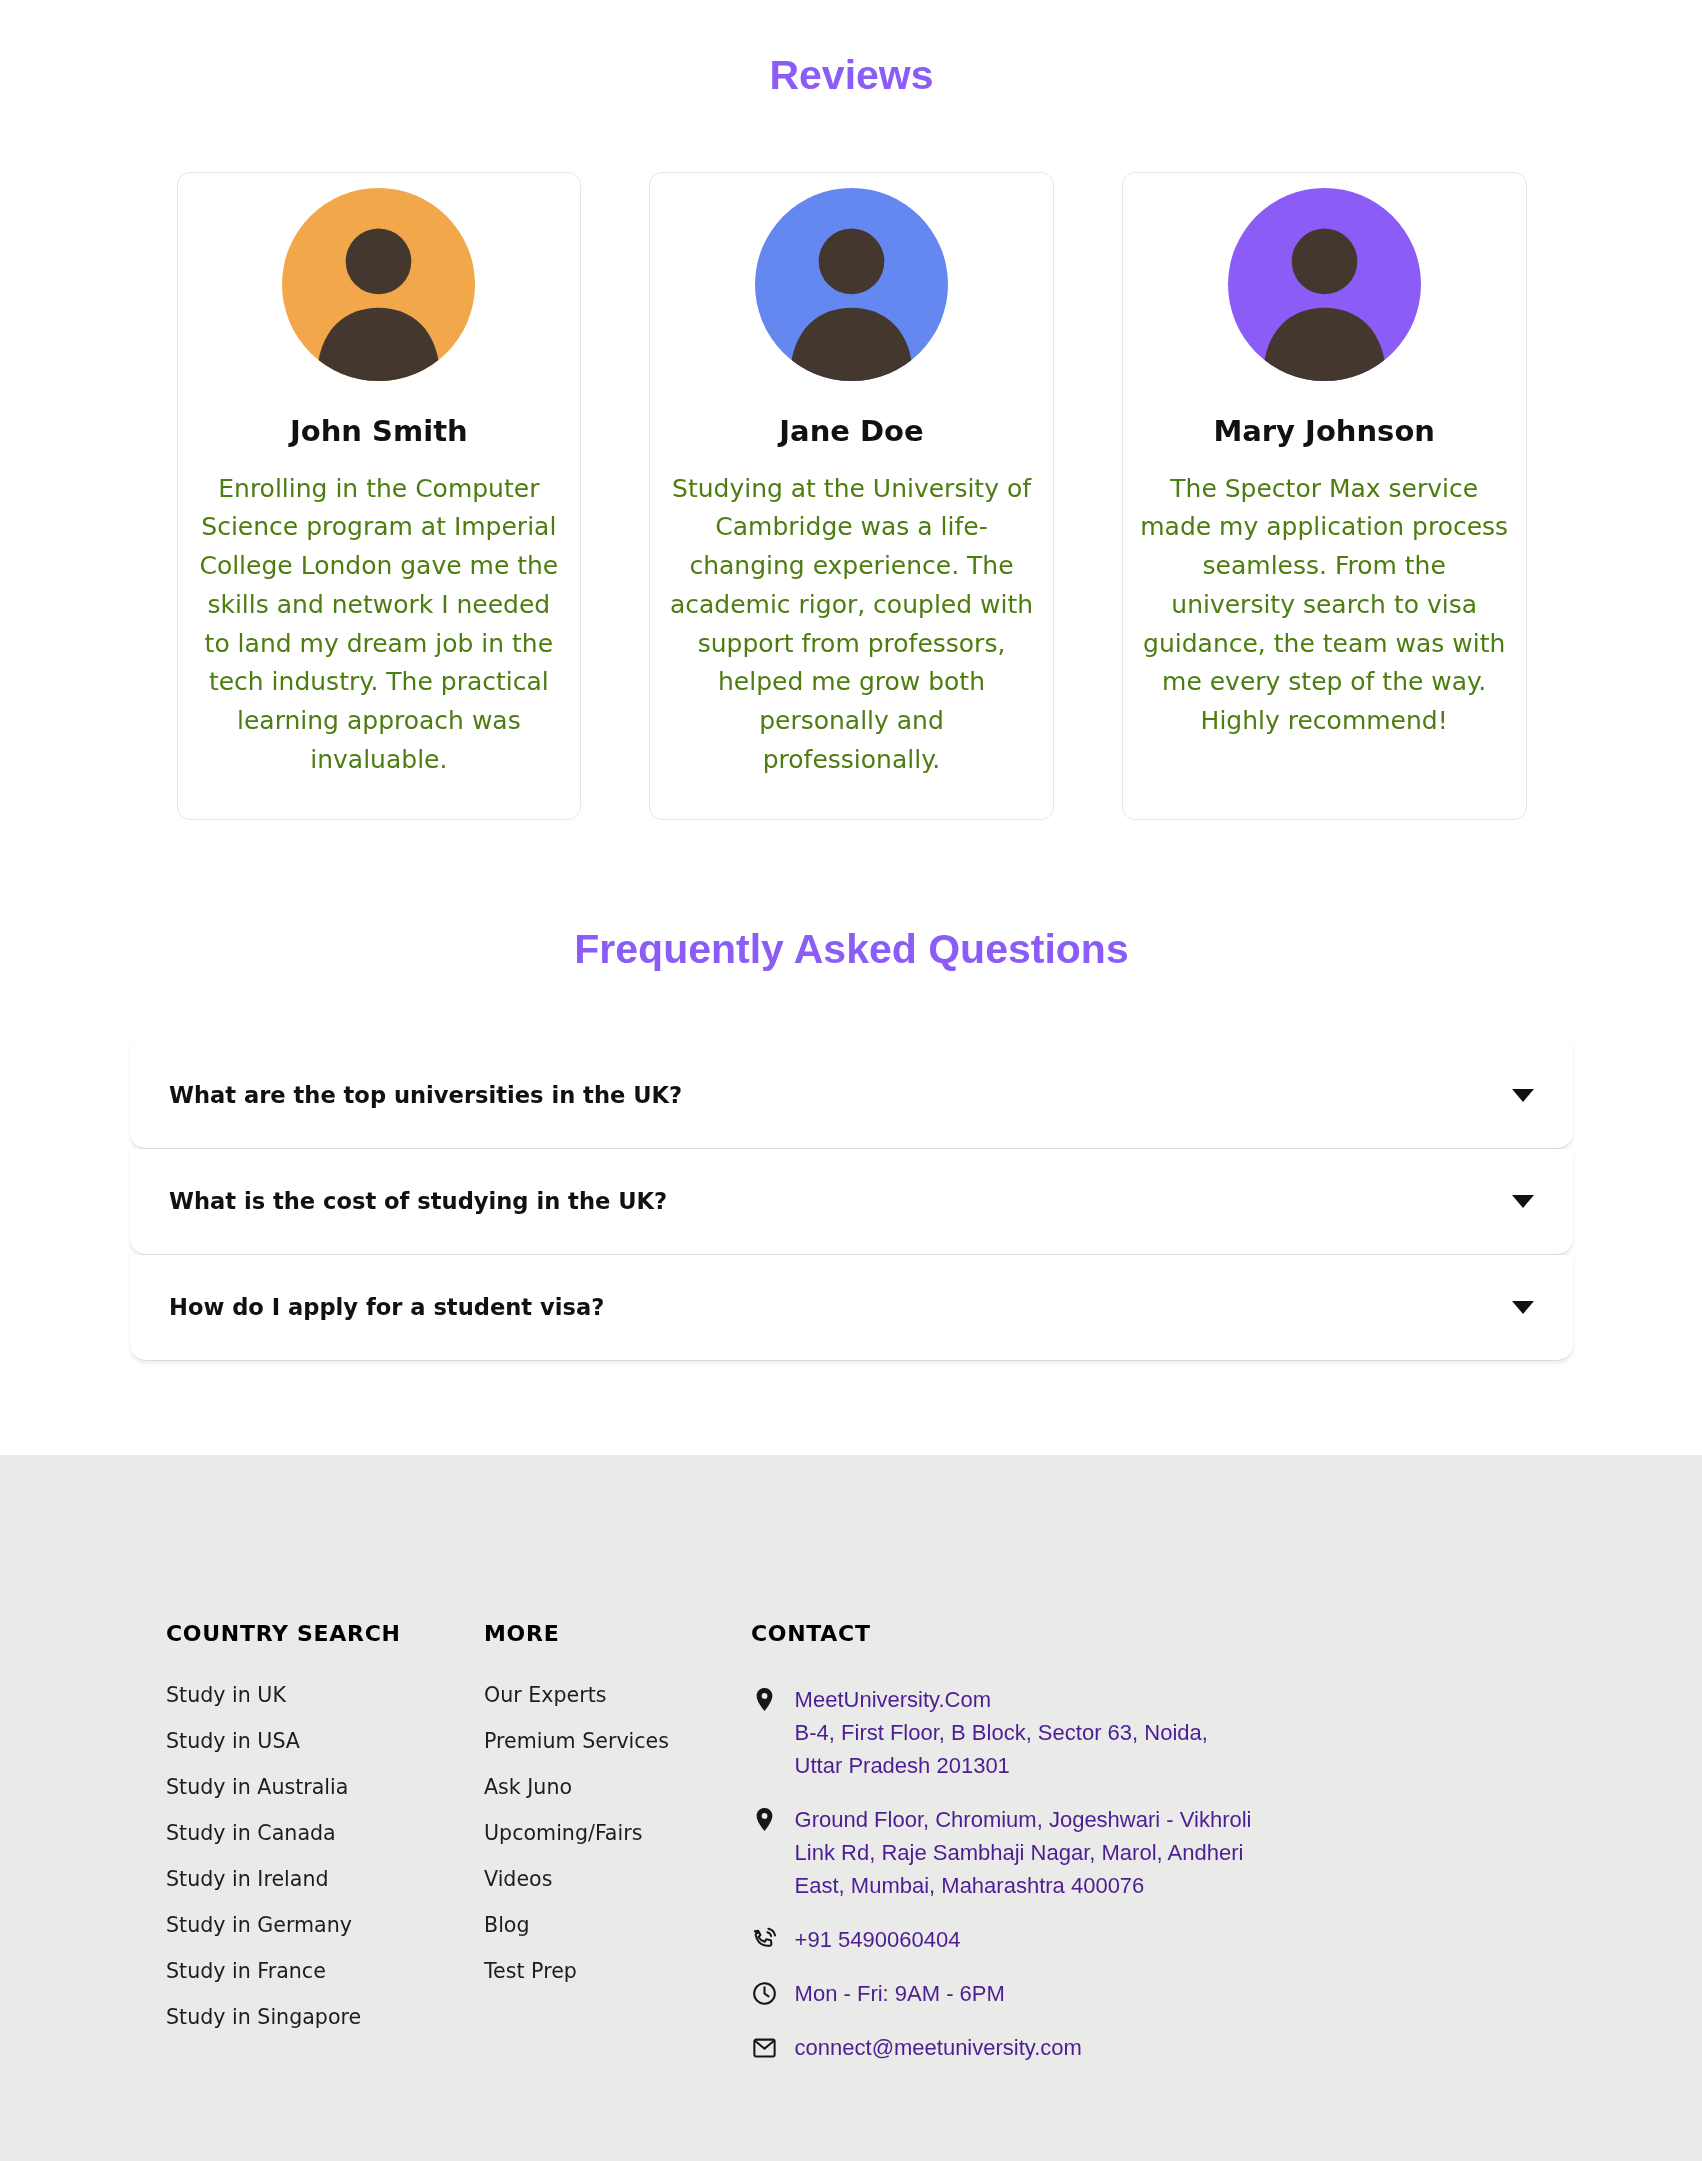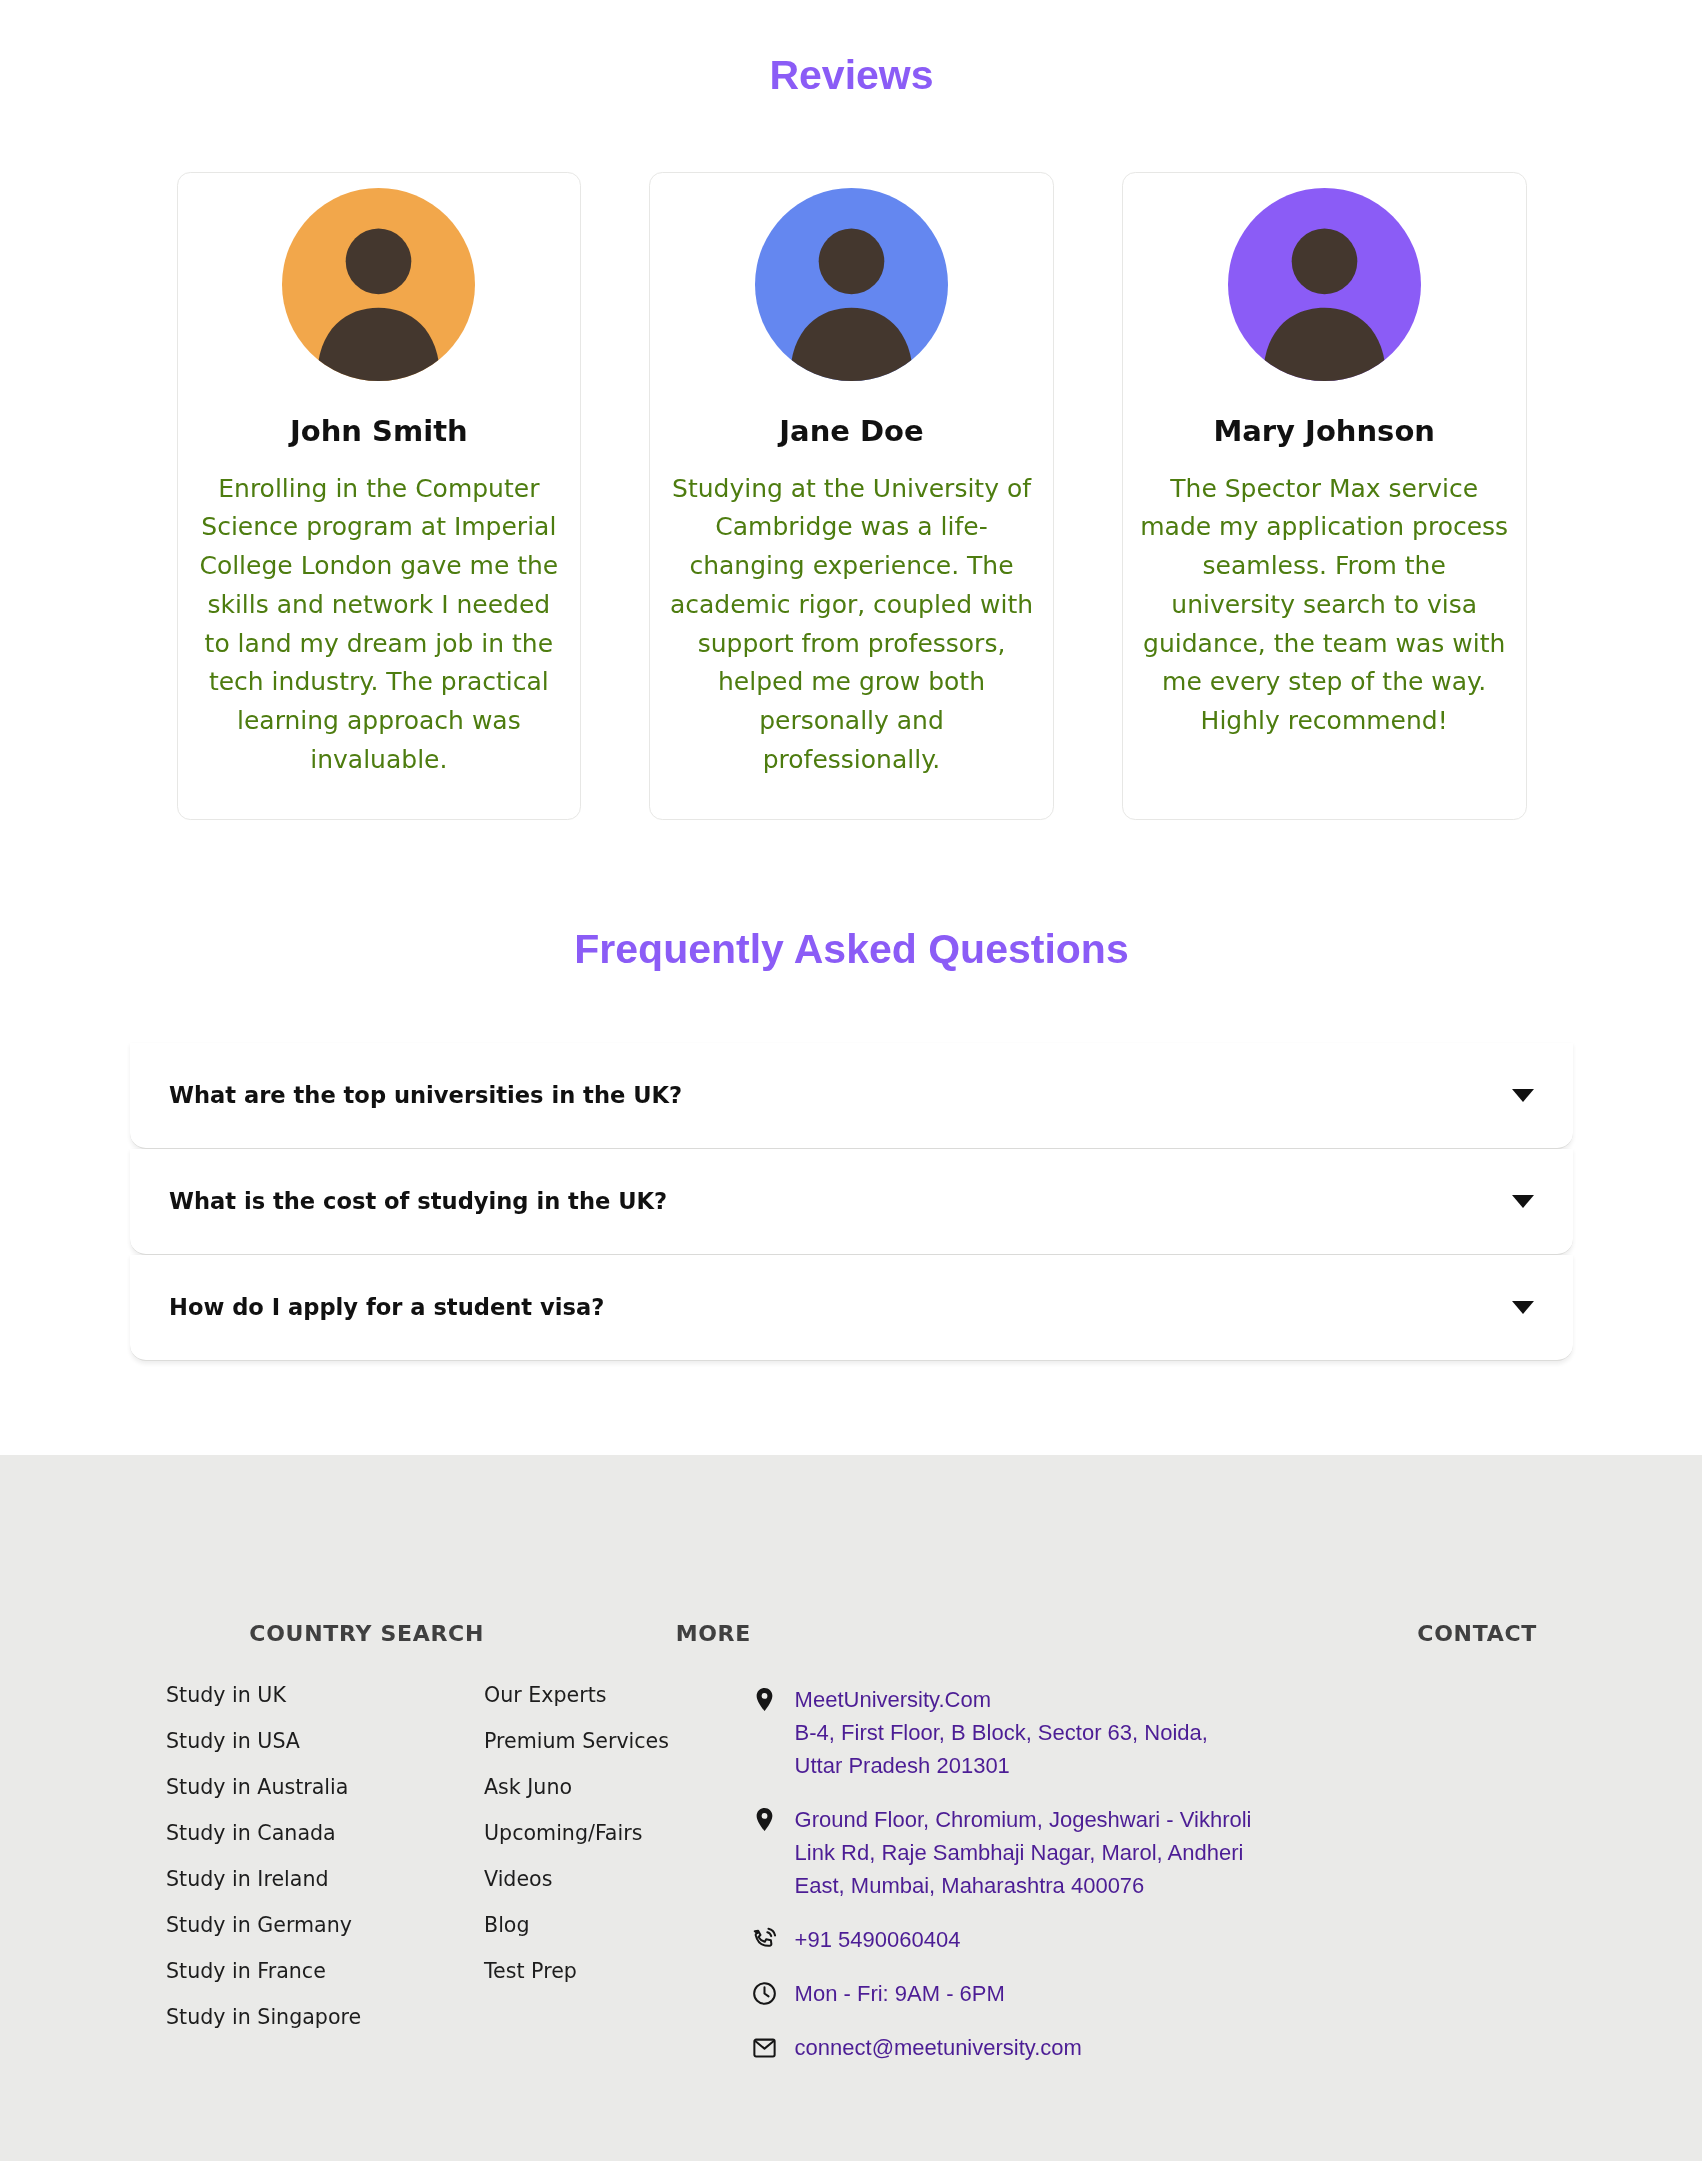--- a/index.html
+++ b/index.html
@@ -97,23 +97,22 @@
   }
   .footer-cols { display: flex; }
   .col-country { width: 318px; flex: none; }
   .col-about   { width: 278px; flex: none; }
   .col-more    { width: 267px; flex: none; }
   .col-contact { flex: 1 1 auto; }
   .footer-heading {
     font-size: 22px;
     font-weight: 700;
     letter-spacing: 0.7px;
-    color: #404040;
+    color: #000000;
     margin: 0 0 37px;
-    text-align: right;
   }
   .footer-links { list-style: none; margin: 0; padding: 0; }
   .footer-links li {
     font-size: 20.6px;
     color: #1d1d1d;
     margin-bottom: 22px;
     cursor: pointer;
     margin-top: 22px;
   }
   .contact-list { margin: 0; padding: 0; }

